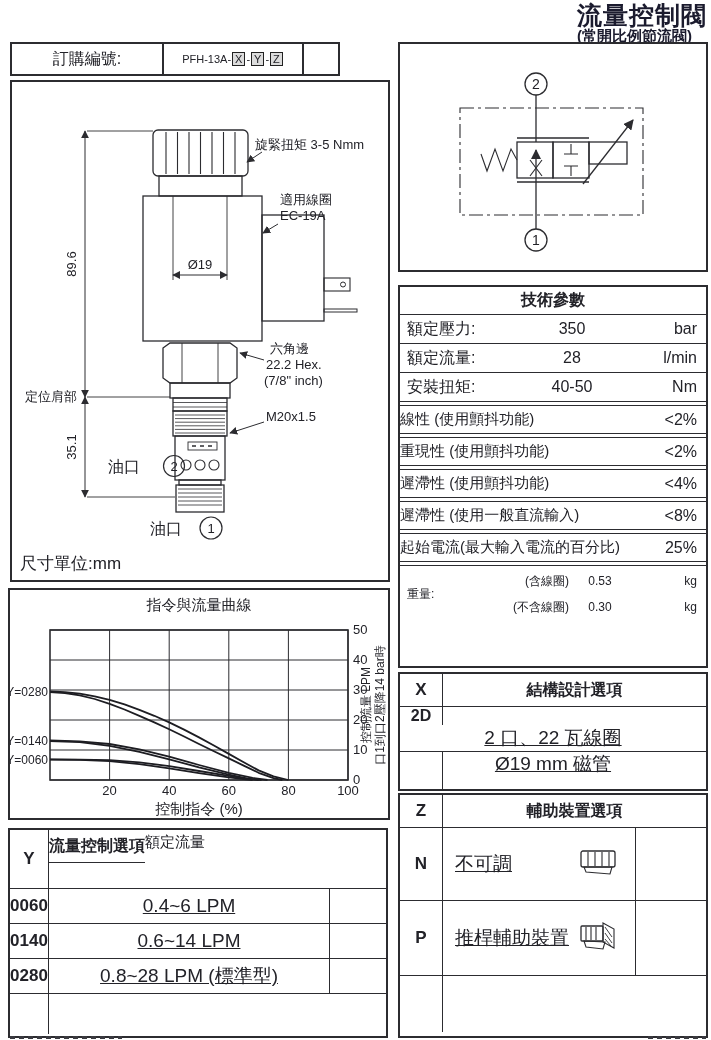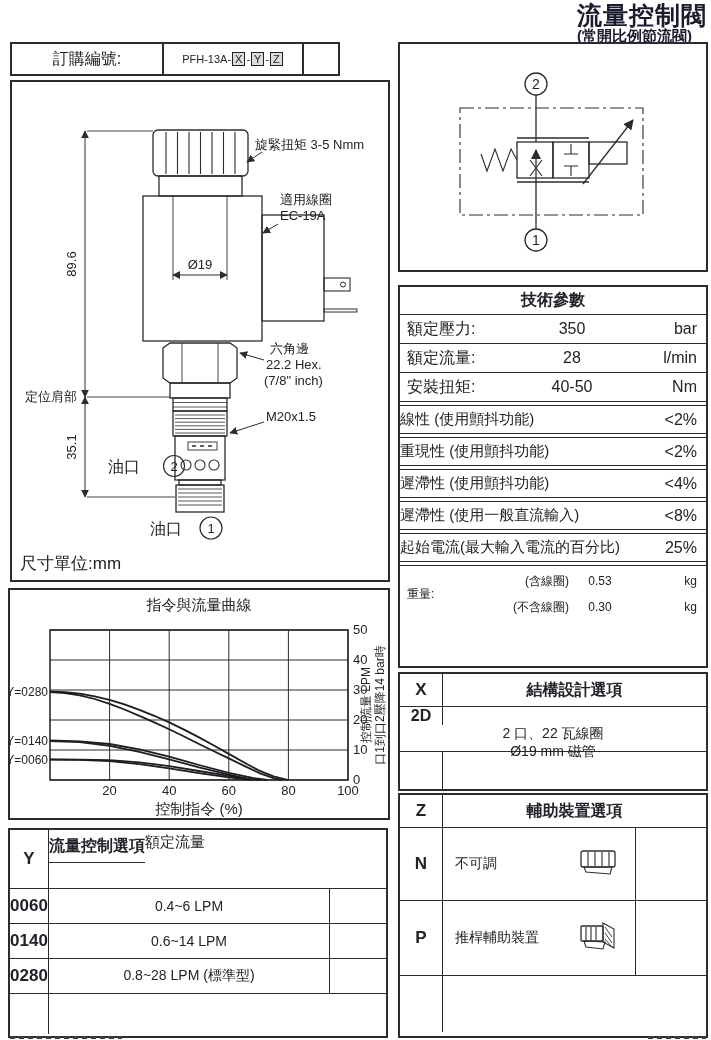--- a/index.html
+++ b/index.html
@@ -31,21 +31,21 @@
   .wline{display:flex;align-items:center;height:26px;}
   .wline .q{flex:1;text-align:right;}
   .wline .v{width:62px;text-align:center;}
   .wline .u{width:66px;text-align:right;padding-right:9px;}
   
   .otable{box-sizing:border-box;}
   .orow{display:flex;align-items:stretch;border-bottom:1.5px solid #2c2c30;}
   .orow:last-child{border-bottom:none;}
   .keycell{width:42px;border-right:1.5px solid #2c2c30;display:flex;align-items:center;justify-content:center;font-weight:bold;font-size:17px;flex:none;}
   .ohead{flex:1;display:flex;align-items:center;justify-content:center;font-weight:bold;font-size:16px;}
-  .odesc{flex:1;display:flex;align-items:center;font-size:14px;}
+  .odesc{flex:1;display:flex;align-items:center;font-size:19px;text-decoration:underline;}
   .odesc.center{justify-content:center;text-align:center;}
   .rightcol{width:70px;border-left:1.5px solid #2c2c30;flex:none;}
   .ytable .keycell{width:38px;}
   .yhead2{height:25px;display:flex;align-items:center;justify-content:center;font-size:15px;}
   .yrightcol{width:56px;border-left:1.5px solid #2c2c30;flex:none;}
   
   .sliver{height:3px;background:repeating-linear-gradient(90deg,#3a3a40 0 5px,transparent 5px 9px);}
   svg text{font-family:"Liberation Sans",sans-serif;fill:#222228;}
   .unit-note{font-size:17px;}
 </style>

